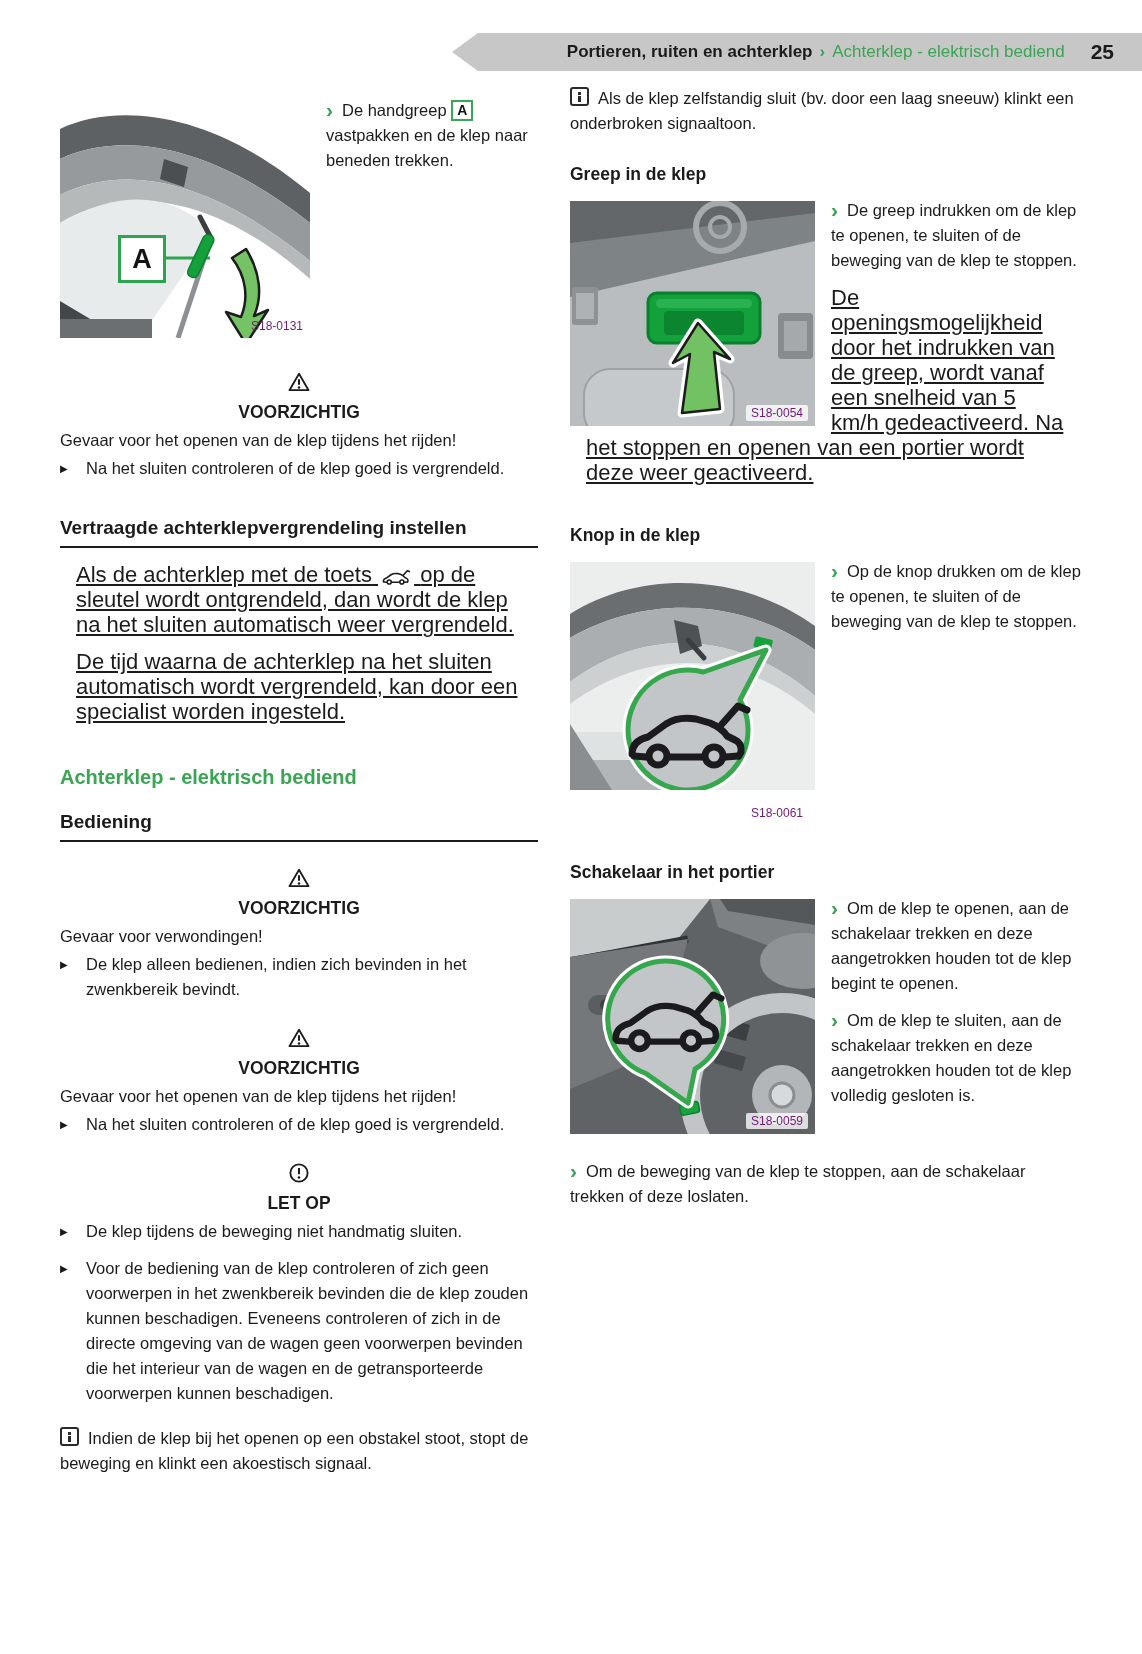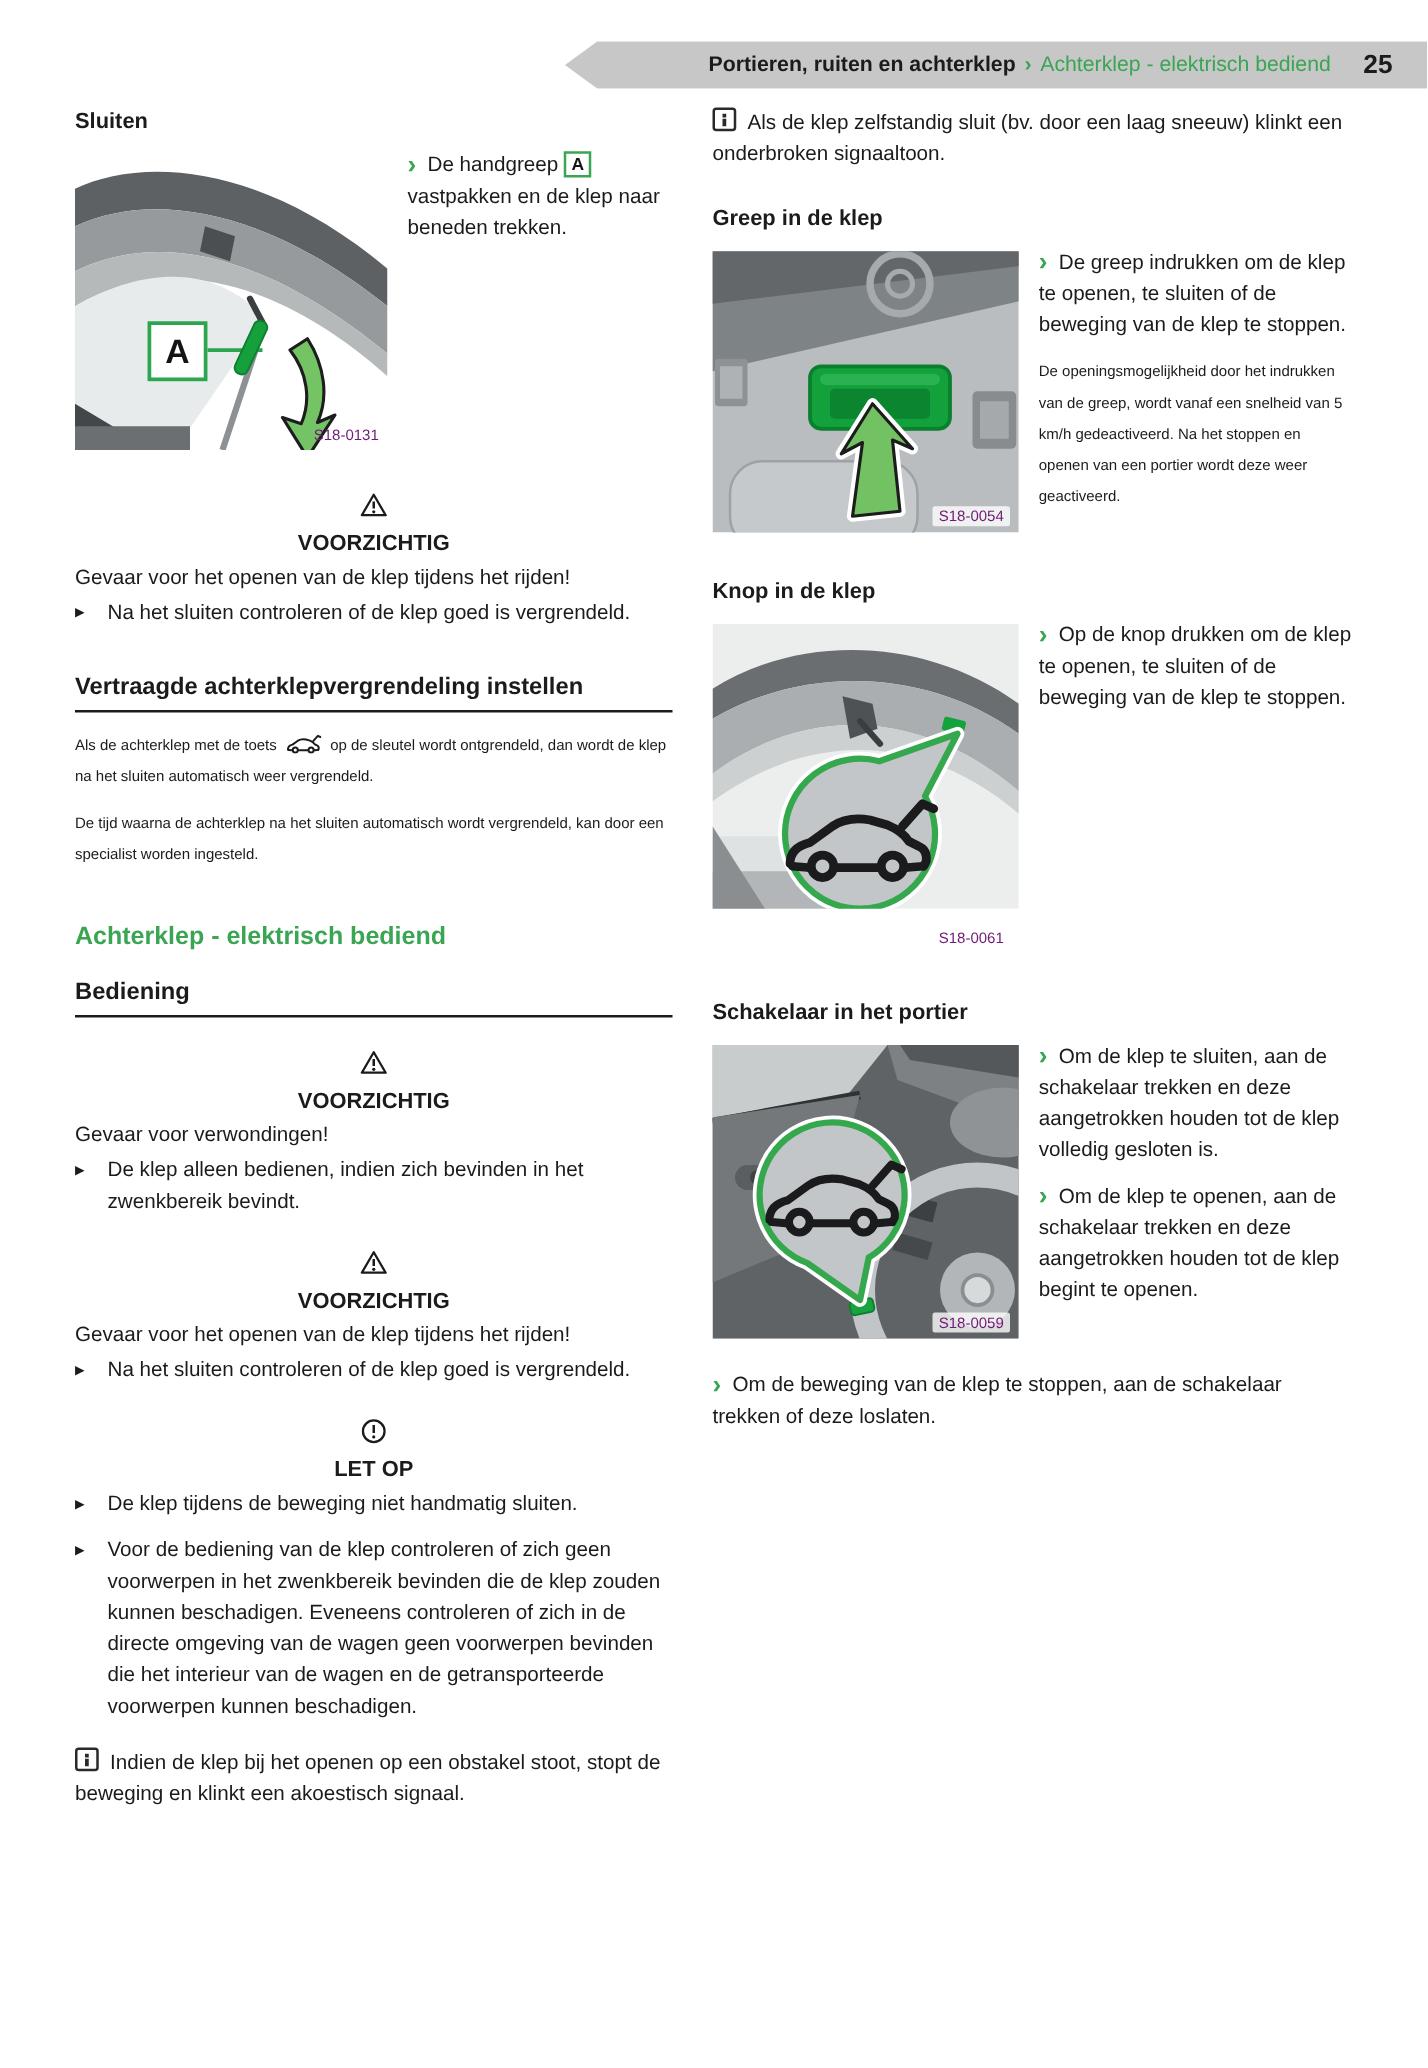--- a/index.html
+++ b/index.html
@@ -19,21 +19,21 @@
   .col{position:absolute;top:86px;}
   .col-left{left:60px;width:478px;}
   .col-right{left:570px;width:512px;}
 
   h2,h3{margin:0;}
   h3.sub{font-size:17.5px;margin:28px 0 12px;}
   h3.sub.first{margin-top:0;}
   h2.rule{font-size:19px;margin:36px 0 14px;padding-bottom:7px;border-bottom:2.5px solid #1b1b1d;}
   h2.green{font-size:20px;color:#3aa553;margin:42px 0 2px;}
 
-  p.body{font-size:12px;line-height:25px;margin:12px 0;}
+  p.body{font-size:22px;line-height:25px;margin:12px 16px;text-decoration:underline;}
   .figsec::after{content:"";display:block;clear:both;}
   .figure{float:left;position:relative;margin:4px 16px 8px 0;}
   .figcap{position:absolute;right:7px;bottom:5px;font-size:12px;color:#701a75;}
   .figcap.chip{background:rgba(255,255,255,.78);padding:1px 5px;border-radius:2px;}
 
   .bullet{font-size:16.5px;line-height:25px;margin:11px 0;}
   .bullet .mk{color:#3aa553;font-weight:bold;font-size:21px;margin-right:9px;vertical-align:-1px;}
 
   .hang{padding-left:26px;font-size:16.5px;line-height:25px;margin:3px 0 8px;}
   .hang .mk-w{float:left;margin-left:-26px;font-size:10px;line-height:25px;color:#1b1b1d;}
@@ -65,21 +65,20 @@
   <div class="banner">
     <span class="b-black">Portieren, ruiten en achterklep</span>
     <span class="b-sep">›</span>
     <span class="b-green">Achterklep - elektrisch bediend</span>
     <span class="b-num">25</span>
   </div>
 
   <div class="col col-left">
 
     <div class="figsec">
-      <h3 class="sub first">Sluiten</h3>
       <div class="figure" style="width:250px;height:237px;">
         <svg width="250" height="237" viewBox="0 0 250 237">
           <path d="M0 28 C55 2 150 8 250 92 L250 122 C150 42 60 30 0 58 Z" fill="#5d6164"></path>
           <path d="M0 58 C60 30 150 42 250 122 L250 160 C150 78 65 62 0 94 Z" fill="#969a9c"></path>
           <path d="M0 94 C65 62 150 78 250 160 L250 178 C160 98 70 80 0 122 Z" fill="#b6b9ba"></path>
           <polygon points="104,58 128,66 124,86 100,78" fill="#4b4f52"></polygon>
           <path d="M0 122 C70 82 122 98 152 132 L80 237 L0 237 Z" fill="#e8ebeb"></path>
           <path d="M0 200 L62 237 L0 237 Z" fill="#43474a"></path>
           <rect x="0" y="218" width="92" height="19" fill="#6b6f72"></rect>
           <line x1="150" y1="140" x2="118" y2="237" stroke="#8d9193" stroke-width="5"></line>
@@ -289,26 +288,26 @@
             <rect x="110" y="204" width="19" height="11" rx="3" fill="#17a33f" stroke="#0d7f2f" stroke-width="1.5"></rect>
           </g>
           <g>
             <path d="M76 174.5 L118 204 L125 170 A58 58 0 1 0 76 174.5 Z" fill="#ffffff" stroke="#ffffff" stroke-width="11" stroke-linejoin="round"></path>
             <path d="M76 174.5 L118 204 L125 170 A58 58 0 1 0 76 174.5 Z" fill="#c3c6c8" stroke="#35a84e" stroke-width="5" stroke-linejoin="round"></path>
           </g>
           <use href="#car-glyph" transform="translate(40,92) scale(0.92)"></use>
         </svg>
         <span class="figcap chip">S18-0059</span>
       </div>
+      <div class="bullet" style="margin-top:4px;">
+        <span class="mk">›</span><span>Om de klep te openen, aan de schakelaar trekken en deze aangetrokken houden tot de klep begint te openen.</span>
+      </div>
       <div class="bullet">
         <span class="mk">›</span><span>Om de klep te sluiten, aan de schakelaar trekken en deze aangetrokken houden tot de klep volledig gesloten is.</span>
       </div>
-      <div class="bullet" style="margin-top:4px;">
-        <span class="mk">›</span><span>Om de klep te openen, aan de schakelaar trekken en deze aangetrokken houden tot de klep begint te openen.</span>
-      </div>
     </div>
 
     <div class="bullet" style="margin-top:16px;">
       <span class="mk">›</span><span>Om de beweging van de klep te stoppen, aan de schakelaar trekken of deze loslaten.</span>
     </div>
 
   </div>
 </div>
 
 </body></html>

